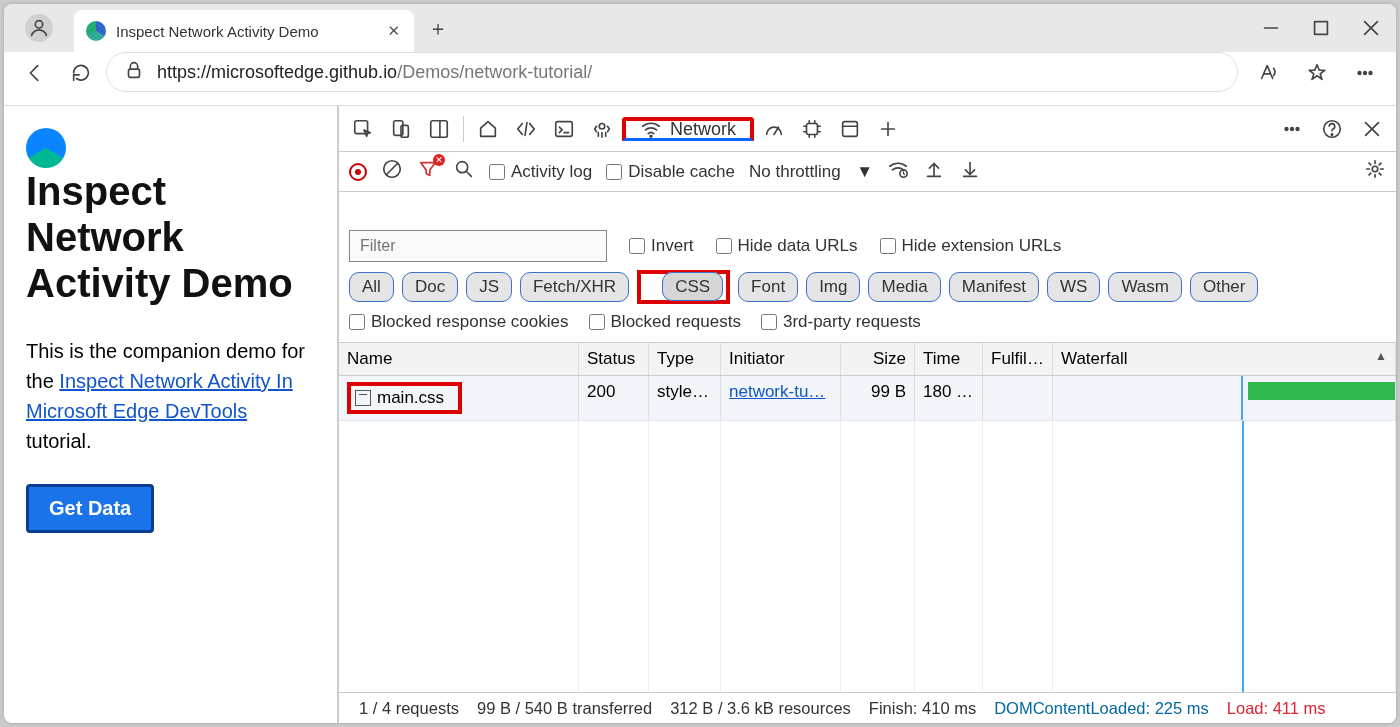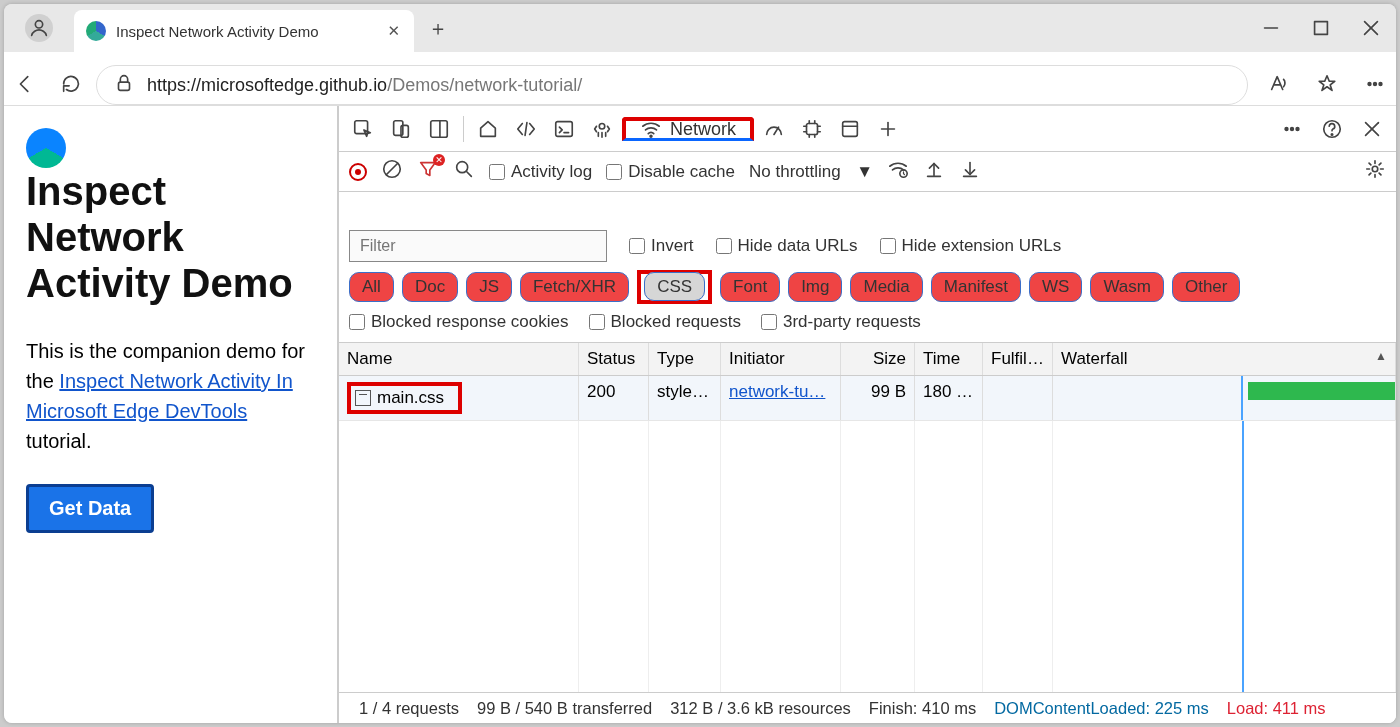--- a/index.html
+++ b/index.html
@@ -13,21 +13,21 @@
   .profile-pic { width: 28px; height: 28px; border-radius: 50%; background: #d0d0d0; display:flex; align-items:center; justify-content:center; color:#888; }
   .tab { margin-top:6px; height:42px; background:#fff; border-radius:8px 8px 0 0; display:flex; align-items:center; padding:0 14px 0 12px; gap:10px; min-width:340px; }
   .tab .favicon { width:20px; height:20px; border-radius:50%; background: conic-gradient(#36c 0 120deg,#3a9 120deg 240deg,#2a7 240deg 360deg); }
   .tab .title { font-size:15px; color:#333; flex:1; }
   .tab .close { color:#555; font-size:15px; cursor:pointer; }
   .newtab { width:48px; display:flex; align-items:center; justify-content:center; color:#444; font-size:20px; cursor:pointer; }
   .win-controls { margin-left:auto; display:flex; }
   .win-controls div { width:50px; display:flex; align-items:center; justify-content:center; font-size:14px; color:#333; cursor:pointer; }
 
   
-  .addrbar { height:54px; background:#fff; display:flex; align-items:flex-end; padding:0 0; gap:4px; border-bottom:1px solid #ddd; }
+  .addrbar { height:54px; background:#fff; display:flex; align-items:flex-start; padding:0 10px; gap:4px; border-bottom:1px solid #ddd; }
   .nav-btn { width:42px; height:42px; display:flex; align-items:center; justify-content:center; border-radius:6px; color:#333; cursor:pointer; }
   .url-box { flex:1; height:40px; border:1px solid #ddd; border-radius:20px; display:flex; align-items:center; padding:0 16px; gap:12px; font-size:18px; color:#777; }
   .url-box .lock { color:#666; }
   .url-box .host { color:#222; }
   .addr-right { display:flex; gap:6px; margin-left:6px; }
 
   
   .content { flex:1; display:flex; background:#fff; overflow:hidden; }
   .page { width:334px; padding:22px 22px; border-right:1px solid #ccc; overflow:auto; }
   .page h1 { font-size:40px; font-weight:800; line-height:1.15; color:#111; display:flex; flex-wrap:wrap; gap:0 8px; }
@@ -52,22 +52,22 @@
   .funnel { position:relative; color:#c00; }
   .chk { display:flex; align-items:center; gap:6px; }
   .chk input { width:16px; height:16px; }
   .throttle { display:flex; align-items:center; gap:6px; }
   .dt-toolbar .grow { flex:1; }
 
   .dt-filters { padding:6px 10px 10px; border-bottom:1px solid #ccc; display:flex; flex-direction:column; gap:8px; font-size:17px; color:#333; }
   .filters-row1 { display:flex; align-items:center; gap:22px;margin-top:32px; }
   .filter-input { width:258px; height:32px; border:1px solid #888; padding:0 10px; font-size:16px; color:#555; background:#fafafa; }
   .pill-row { display:flex; gap:8px; flex-wrap:wrap; align-items:center; }
-  .pill { border:1.5px solid #3b6fc9; color:#333; background:#ef4444; border-radius:10px; padding:4px 12px; font-size:17px; cursor:pointer; }
-  .pill.active { background:#d6d6d6; }
+  .pill { border:1.5px solid #3b6fc9; color:#333; background:#e5e5e5; border-radius:10px; padding:4px 12px; font-size:17px; cursor:pointer; }
+  .pill.active { background:#d6d6d6;margin-left:18px; }
   .filters-row3 { display:flex; gap:20px; }
 
   
   .net-table { flex:1; display:flex; flex-direction:column; border-bottom:1px solid #ccc; overflow:hidden; }
   .nt-head, .nt-row { display:grid; grid-template-columns: 240px 70px 72px 120px 74px 68px 70px 1fr; font-size:17px; }
   .nt-head { background:#f3f3f3; border-bottom:1px solid #ccc; }
   .nt-head div, .nt-row div { padding:6px 8px; border-right:1px solid #ddd; white-space:nowrap; overflow:hidden; text-overflow:ellipsis; }
   .nt-row { background:#f2f6fb; border-bottom:1px solid #e6e6e6; }
   .nt-row .name { display:flex; align-items:center; gap:6px; }
   .file-ic { width:16px; height:16px; border:1.5px solid #555; position:relative; }

